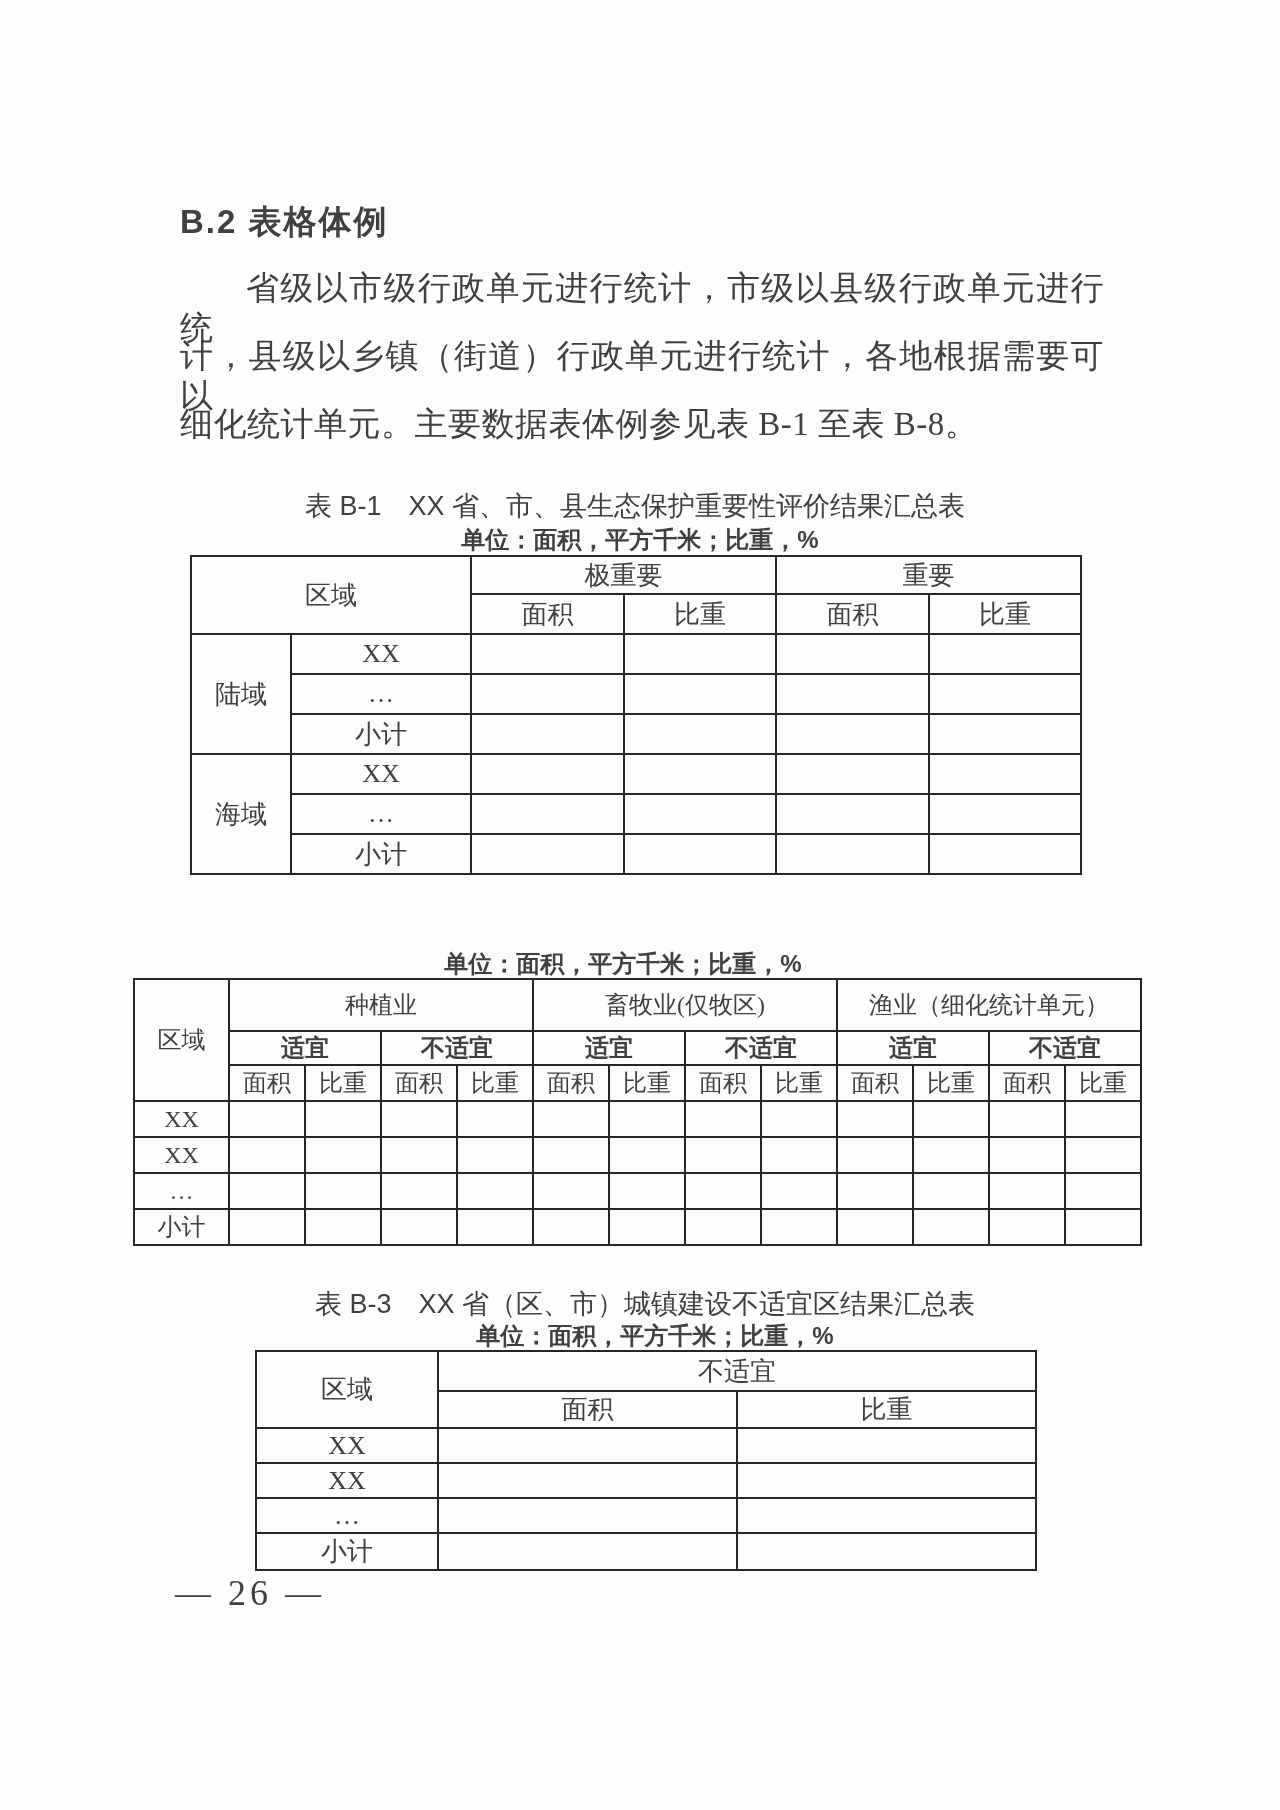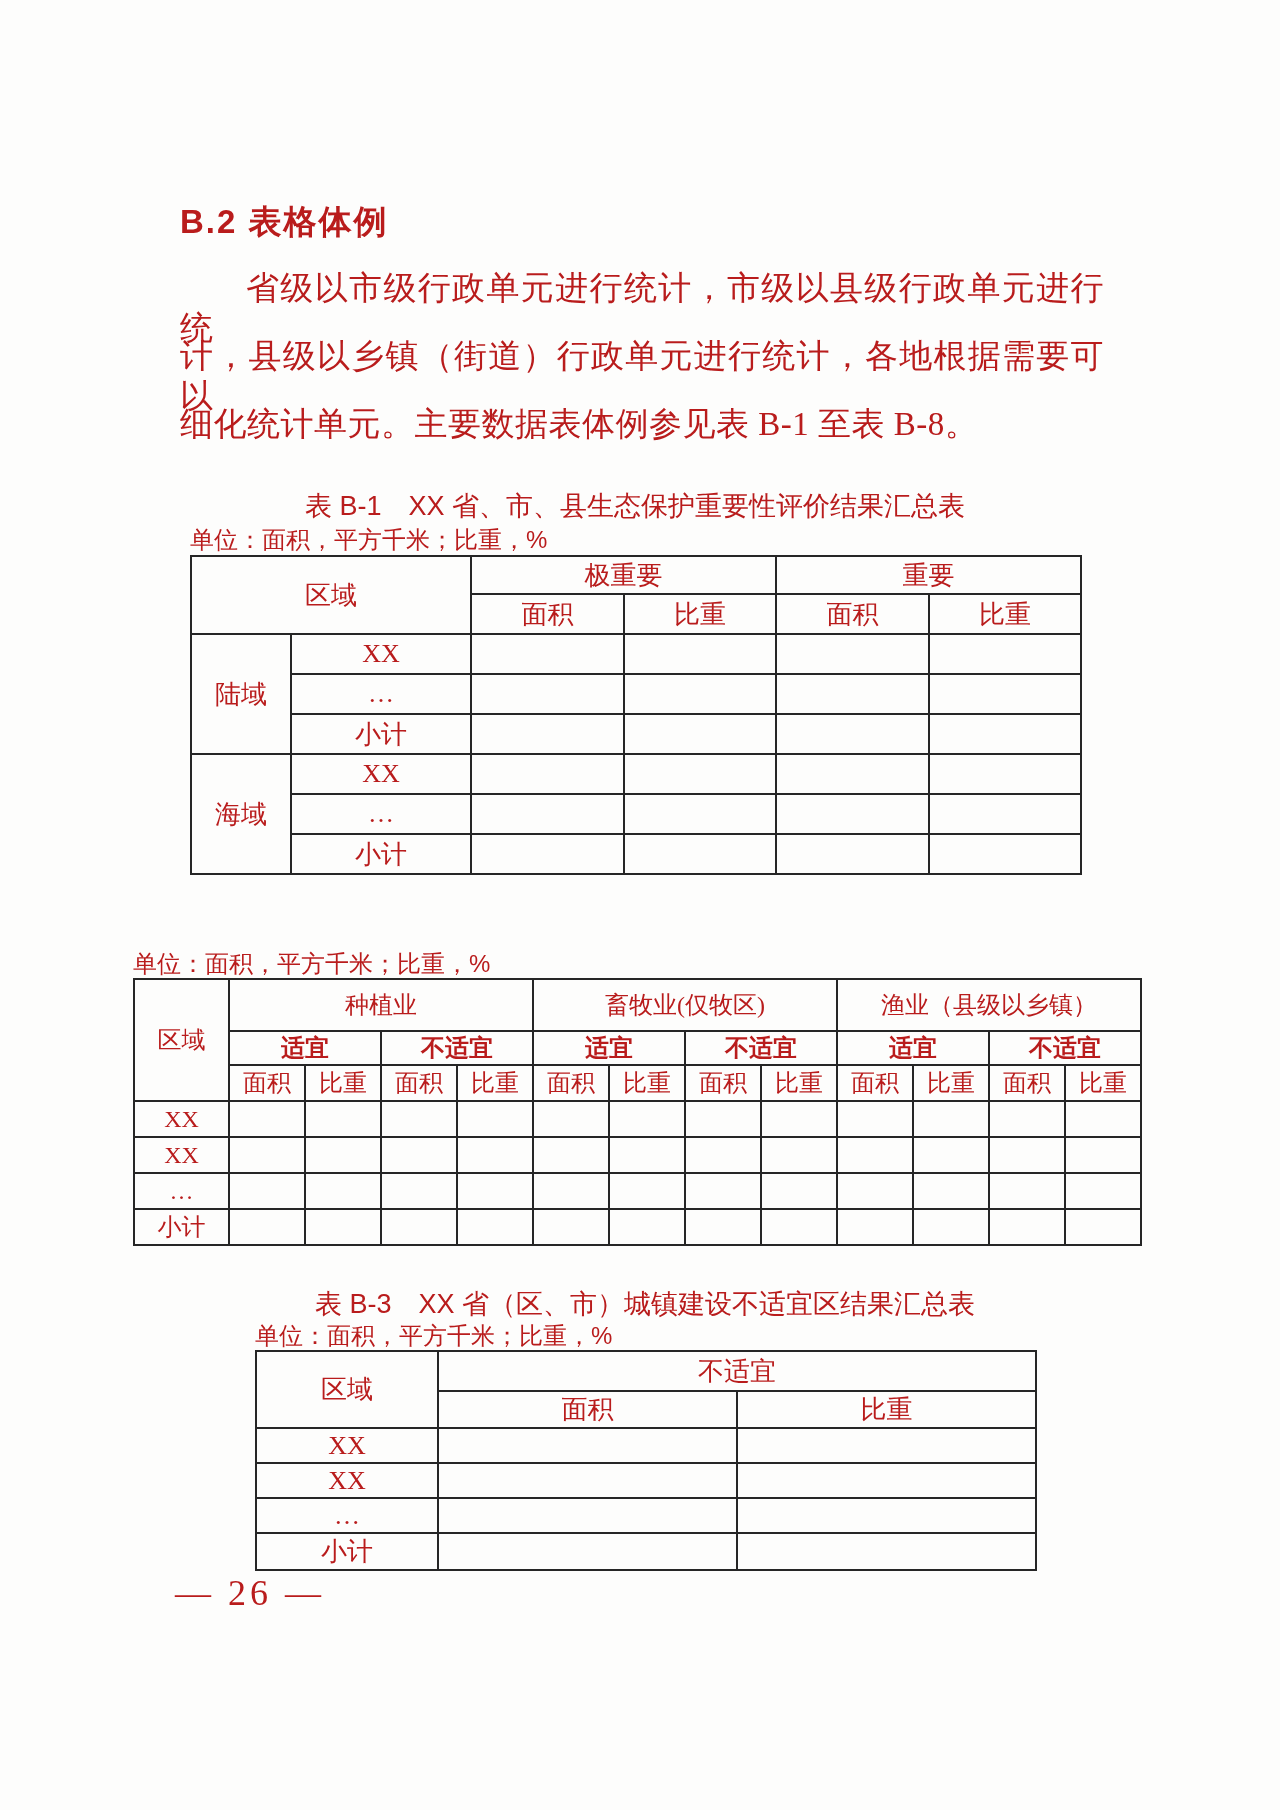--- a/index.html
+++ b/index.html
@@ -1,20 +1,20 @@
 <!DOCTYPE html>
 <html><head>
 <meta charset="utf-8">
 <style>
   html,body { margin:0; padding:0; background:#ffffff; }
   .page {
     position:relative;
     width:1280px; height:1810px;
     background:#fdfdfc;
-    color:#b91c1c;
+    color:#404040;
     font-family:"Liberation Serif", serif;
     overflow:hidden;
   }
   .heading {
     position:absolute; left:180px; top:200px;
     font-family:"Liberation Sans", sans-serif;
     font-weight:bold; font-size:33px; letter-spacing:2px;
     white-space:nowrap;
   }
   .para-line {
@@ -25,23 +25,23 @@
   #pl1 { top:268px; text-indent:66px; }
   #pl2 { top:336px; }
   #pl3 { top:404px; }
 
   .tbl-title {
     position:absolute; text-align:center;
     font-family:"Liberation Sans", sans-serif;
     font-weight:normal; font-size:27px; white-space:nowrap;
   }
   .tbl-unit {
-    position:absolute; text-align:left;
+    position:absolute; text-align:center;
     font-family:"Liberation Sans", sans-serif;
-    font-size:24px; white-space:nowrap;
+    font-size:24px; white-space:nowrap;font-weight:bold;
   }
   table {
     position:absolute; border-collapse:collapse; table-layout:fixed;
     background:transparent;
   }
   td {
     border:2px solid #262626;
     text-align:center; vertical-align:middle;
     padding:0; overflow:hidden;
     font-family:"Liberation Serif", serif;
@@ -171,21 +171,21 @@
       <col style="width:76px">
         <col style="width:76px">
         <col style="width:76px">
         <col style="width:76px">
     </colgroup>
   <tbody>
         <tr>
           <td rowspan="3">区域</td>
           <td colspan="4">种植业</td>
           <td colspan="4">畜牧业(仅牧区)</td>
-          <td colspan="4">渔业（县级以乡镇）</td>
+          <td colspan="4">渔业（细化统计单元）</td>
         </tr>
         <tr>
           <td colspan="2">适宜</td>
           <td colspan="2">不适宜</td>
           <td colspan="2">适宜</td>
           <td colspan="2">不适宜</td>
           <td colspan="2">适宜</td>
           <td colspan="2">不适宜</td>
         </tr>
         <tr>

